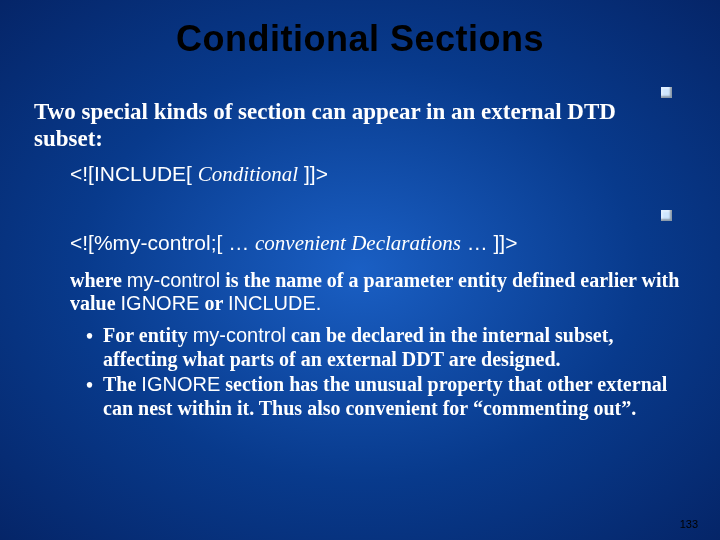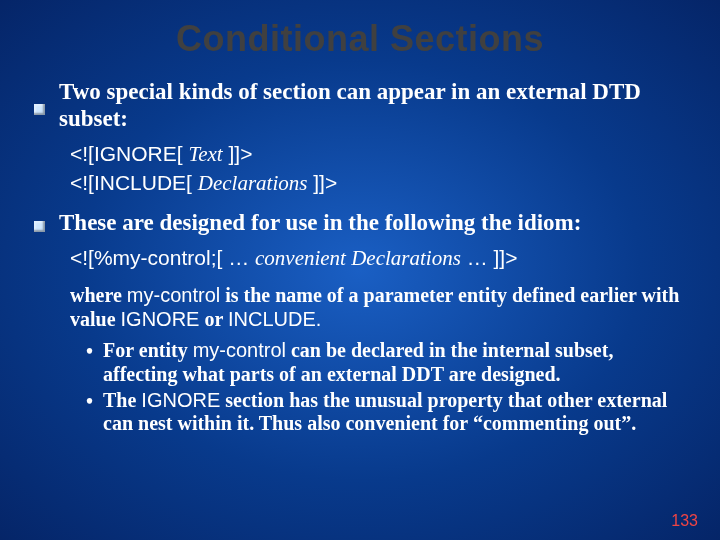--- a/index.html
+++ b/index.html
@@ -9,28 +9,29 @@
     font-family: "Times New Roman", Times, serif;
     color: #ffffff;
     padding: 18px 34px 0 34px;
     position: relative;
   }
   .title {
     font-family: Arial, Helvetica, sans-serif;
     font-weight: bold;
     font-size: 36px;
     text-align: center;
-    color: #404040;
+    color: #000000;
     margin-bottom: 18px;
     letter-spacing: 0.5px;
   }
   .bullet-block {
     display: flex;
-    align-items: center;
+    align-items: flex-end;
     margin-bottom: 4px;
+    flex-direction: column;
   }
   .sqbullet {
     width: 11px;
     height: 11px;
     background: #cfe7ff;
     margin-top: 9px;
     margin-right: 14px;
     flex-shrink: 0;
     box-shadow: inset -2px -2px 2px rgba(0,0,0,0.35), inset 2px 2px 2px rgba(255,255,255,0.4);
   }
@@ -70,46 +71,42 @@
   .dot {
     margin-right: 10px;
     margin-top: 1px;
     flex-shrink: 0;
   }
   .pagenum {
     position: absolute;
     bottom: 10px;
     right: 22px;
     font-family: Arial, Helvetica, sans-serif;
-    font-size: 16px;
-    color: #ef4444;
+    font-size: 11px;
+    color: #000000;
   }
 </style>
 </head>
 <body>
 
 <div class="title">Conditional Sections</div>
 
 <div class="bullet-block">
   <div class="sqbullet"></div>
   <div class="body-text">Two special kinds of section can appear in an external DTD subset:</div>
 </div>
 
 <div class="code-indent">
   <div>
-    <span class="sans">&lt;![IGNORE[ </span><span class="ital">Text</span><span class="sans"> ]]&gt;</span>
-  </div>
-  <div>
-    <span class="sans">&lt;![INCLUDE[ </span><span class="ital">Declarations</span><span class="sans"> ]]&gt;</span>
+    <span class="sans">&lt;![INCLUDE[ </span><span class="ital">Conditional</span><span class="sans"> ]]&gt;</span>
   </div>
 </div>
 
 <div class="bullet-block">
   <div class="sqbullet"></div>
-  <div class="body-text">These are designed for use in the following the idiom:</div>
 </div>
 
 <div class="code-indent">
   <div>
     <span class="sans">&lt;![</span><span class="sans">%my-control;</span><span class="sans">[ … </span><span class="ital">convenient Declarations</span><span class="sans"> … ]]&gt;</span>
   </div>
 </div>
 
 <div class="para-indent">
   <span>where </span><span class="sans">my-control</span><span> is the name of a parameter entity defined earlier with value </span><span class="sans">IGNORE</span><span> or </span><span class="sans">INCLUDE.</span>

